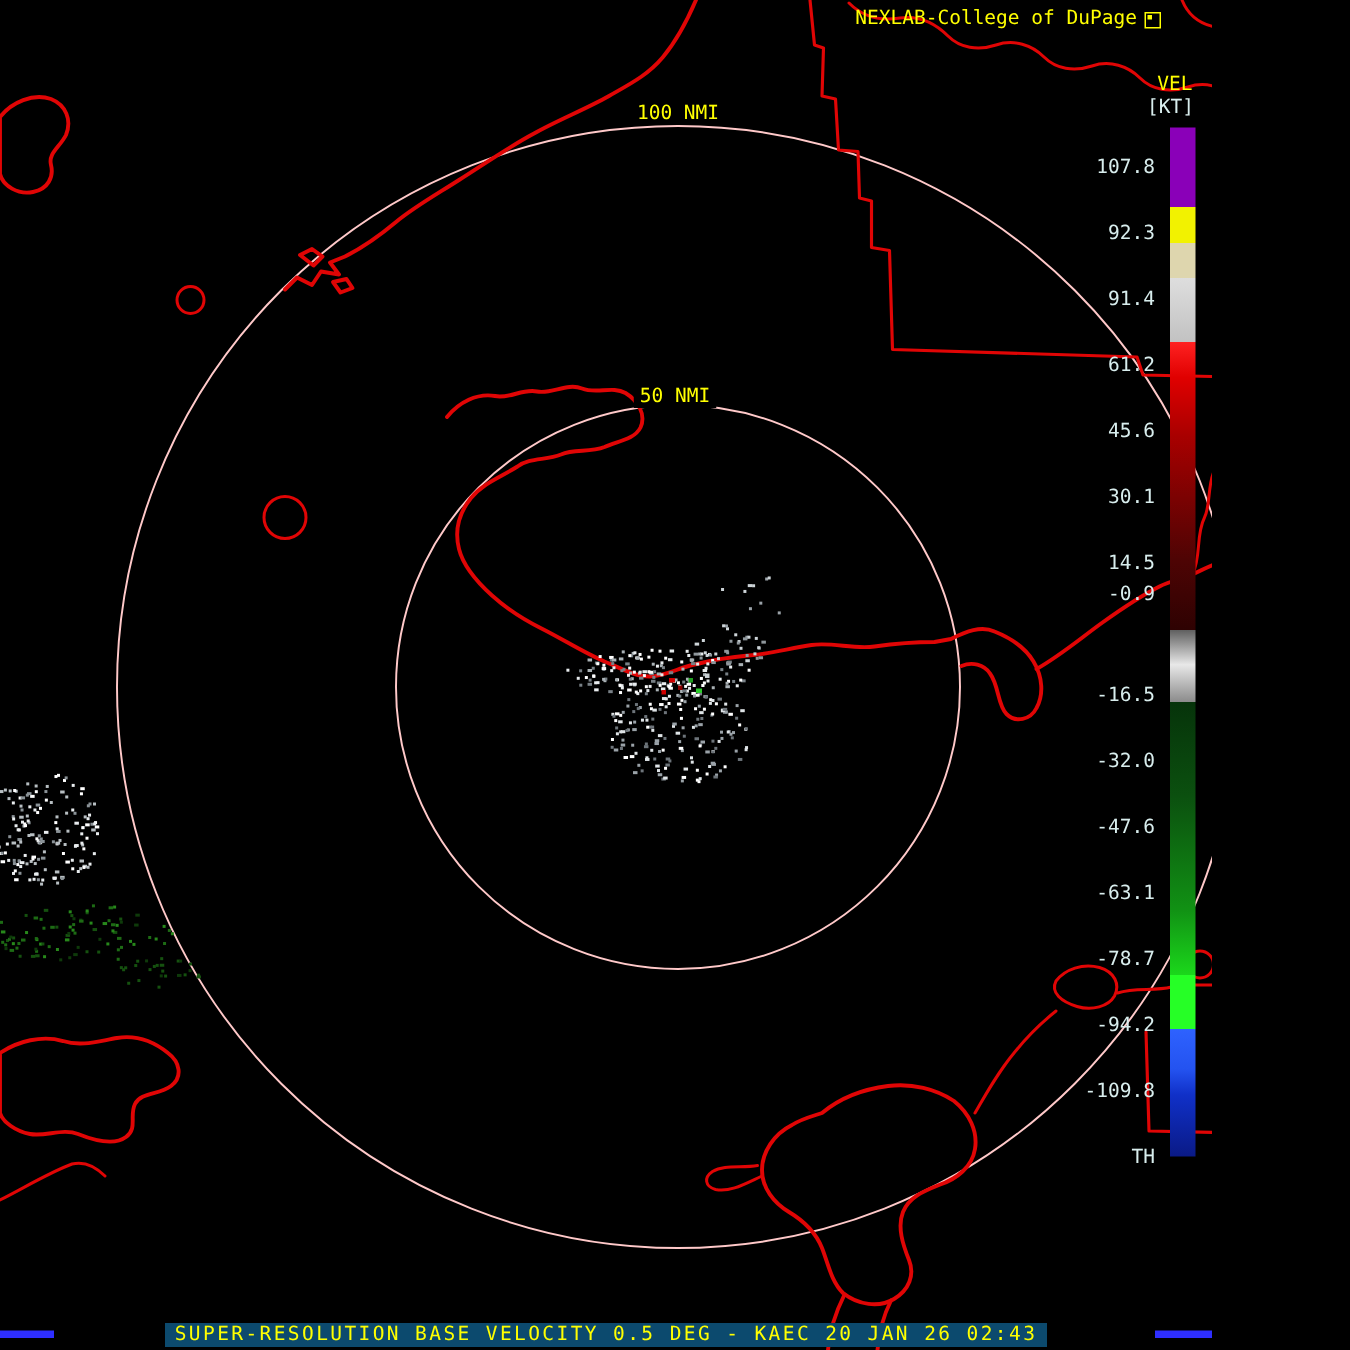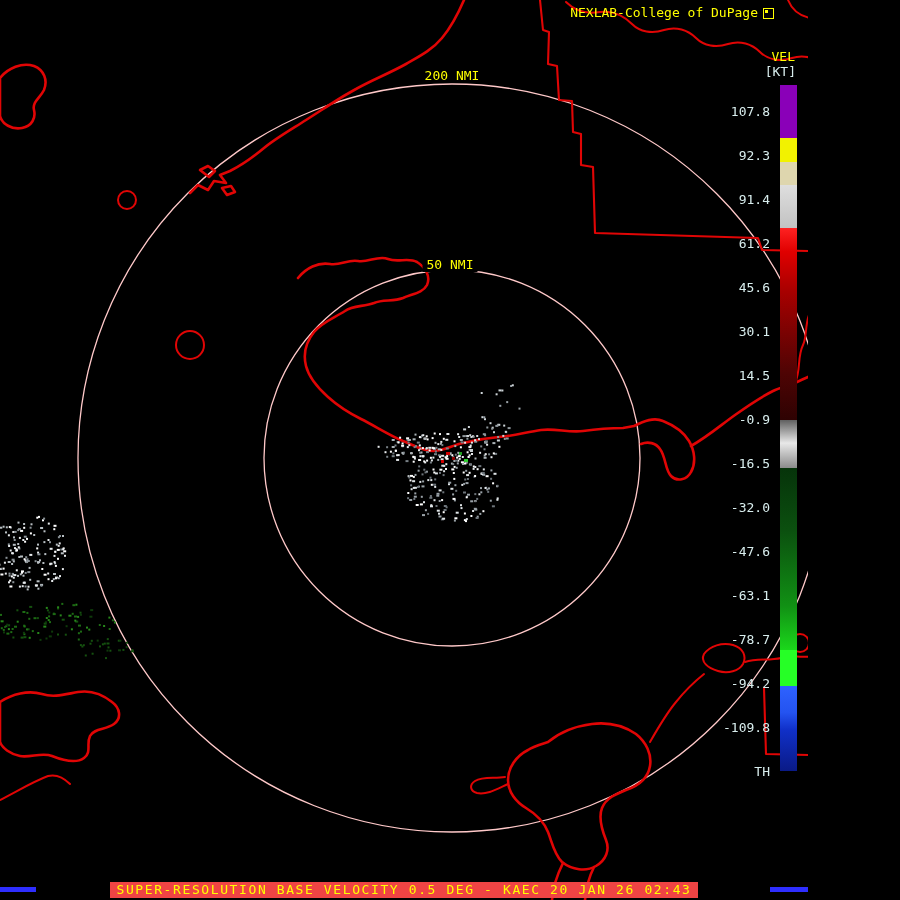--- a/index.html
+++ b/index.html
@@ -19,21 +19,21 @@
   .flag::after{content:"";position:absolute;left:1px;top:1px;width:3px;height:3px;background:var(--label-yellow,#ff0);}
   .colorbar{position:absolute;top:85px;right:11px;width:17px;height:686px;z-index:4;}
   .cb-title{position:absolute;top:50px;right:13px;color:var(--label-yellow,#ff0);font-size:13px;line-height:14px;z-index:4;}
   .cb-units{position:absolute;top:65px;right:12px;color:var(--tick-text,#d8eded);font-size:13px;line-height:14px;z-index:4;}
   .ticks{position:absolute;inset:0;pointer-events:none;z-index:4;}
   .tick{position:absolute;right:38px;color:var(--tick-text,#d8eded);font-size:13px;line-height:14px;white-space:pre;}
   .bluebar{position:absolute;bottom:8px;height:5px;background:var(--bottom-bar,#2e2eff);z-index:2;}
   .bluebar.left{left:0;width:36px;}
   .bluebar.right{right:0;width:38px;}
   .caption{position:absolute;bottom:2px;left:0;width:100%;text-align:center;z-index:3;}
-  .caption span{display:inline-block;background:#ef4444;color:var(--label-yellow,#ff0);font-size:13px;
+  .caption span{display:inline-block;background:#0c4a6e;color:var(--label-yellow,#ff0);font-size:13px;
                 letter-spacing:1.6px;line-height:16px;padding:0 6px;white-space:nowrap;}
 </style>
 </head>
 <body>
 
 <div id="stage">
 
   <svg class="maplayer" viewBox="0 0 900 900">
     <g>
       <circle class="ring" cx="452" cy="458" r="188"></circle>
@@ -716,31 +716,31 @@
   <div class="colorbar" style="background: linear-gradient(rgb(138, 0, 184) 0%, rgb(138, 0, 184) 7.7%, rgb(242, 242, 0) 7.7%, rgb(242, 242, 0) 11.2%, rgb(222, 214, 174) 11.2%, rgb(222, 214, 174) 14.6%, rgb(222, 222, 222) 14.6%, rgb(194, 194, 194) 20.8%, rgb(255, 34, 34) 20.8%, rgb(224, 0, 0) 24.3%, rgb(168, 0, 0) 30%, rgb(78, 4, 4) 42%, rgb(46, 2, 2) 48.8%, rgb(94, 94, 94) 48.8%, rgb(232, 232, 232) 52.2%, rgb(140, 140, 140) 55.8%, rgb(6, 51, 10) 55.8%, rgb(11, 80, 15) 65%, rgb(17, 145, 20) 76%, rgb(27, 216, 27) 82.4%, rgb(38, 255, 38) 82.4%, rgb(38, 255, 38) 87.6%, rgb(46, 98, 255) 87.6%, rgb(36, 83, 240) 91.5%, rgb(16, 48, 200) 94%, rgb(10, 26, 134) 100%);"></div>
   <div class="ticks">
     <div class="tick" style="top:765px">TH</div>
   <div class="tick" style="top: 105px; margin-left: 38px;">107.8</div>
       <div class="tick" style="top: 149px;">92.3</div>
       <div class="tick" style="top: 193px;">91.4</div>
       <div class="tick" style="top: 237px; margin-left: 20px;">61.2</div>
       <div class="tick" style="top: 281px;">45.6</div>
       <div class="tick" style="top: 325px;">30.1</div>
       <div class="tick" style="top: 369px;">14.5</div>
-      <div class="tick" style="top: 413px;">-0.9</div>
+      <div class="tick" style="top: 390px;">-0.9</div>
       <div class="tick" style="top: 457px;">-16.5</div>
       <div class="tick" style="top: 501px;">-32.0</div>
       <div class="tick" style="top: 545px;">-47.6</div>
       <div class="tick" style="top: 589px;">-63.1</div>
       <div class="tick" style="top: 633px;">-78.7</div>
       <div class="tick" style="top: 677px;">-94.2</div>
       <div class="tick" style="top: 721px;">-109.8</div>
     </div>
 
-  <div class="ring-label" style="left:452px;top:69px">200 NMI</div>
+  <div class="ring-label" style="left:452px;top:69px">100 NMI</div>
   <div class="ring-label" style="left:450px;top:258px">50 NMI</div>
 
   <div class="bluebar left"></div>
   <div class="bluebar right"></div>
   <div class="caption">
     <span>SUPER-RESOLUTION BASE VELOCITY 0.5 DEG - KAEC 20 JAN 26 02:43</span>
   </div>
 
 </div>
 

